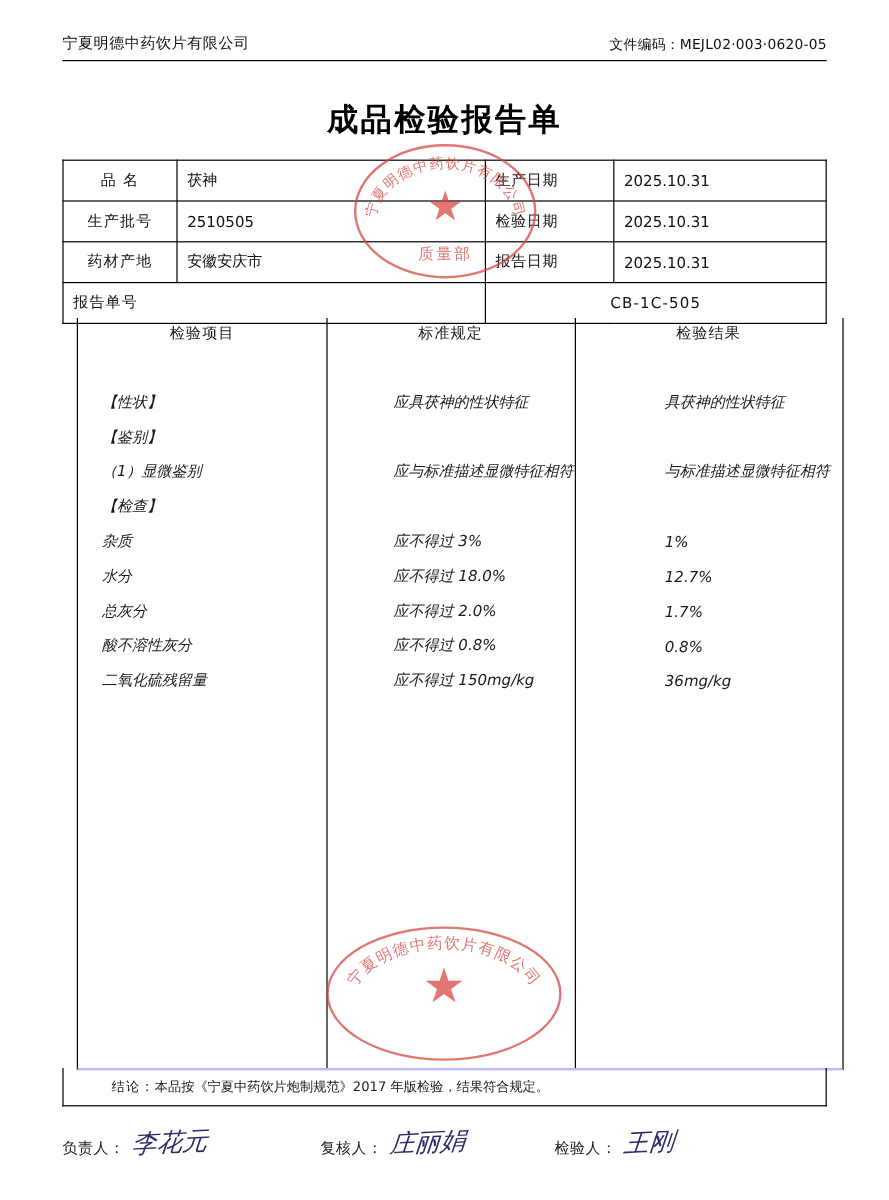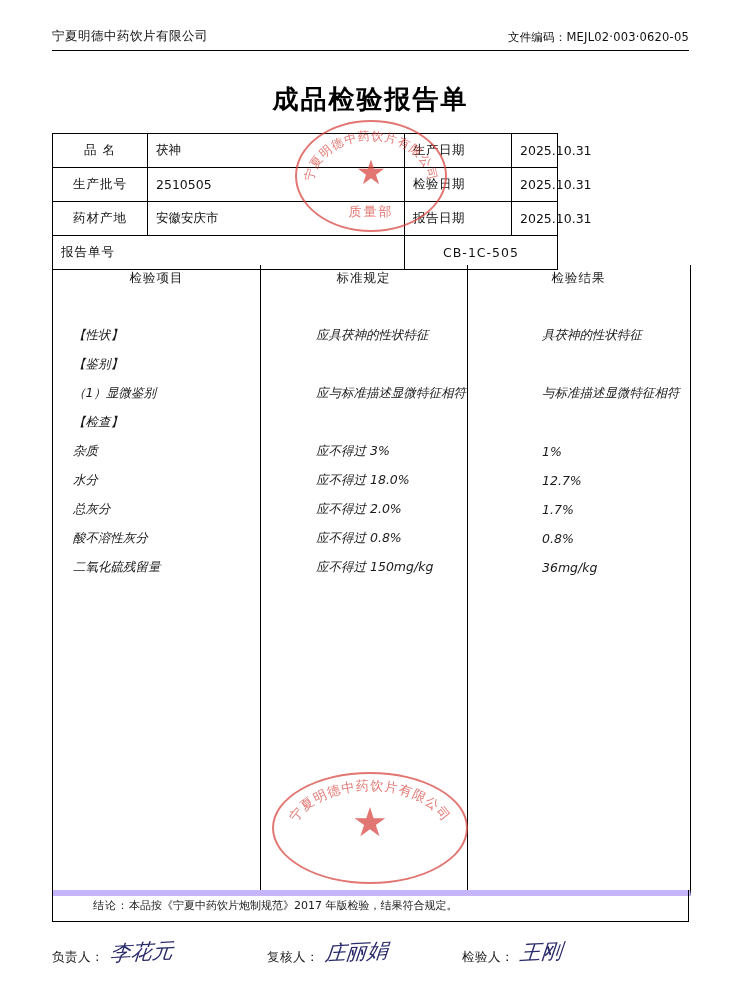--- a/index.html
+++ b/index.html
@@ -51,21 +51,21 @@
     font-size: 26px;
     letter-spacing: 2px;
     color: #000;
   }
 
   
   .tbl {
     position: absolute;
     left: 52px;
     top: 133px;
-    width: 506px;
+    width: 637px;
     border-collapse: collapse;
     table-layout: fixed;
     font-size: 12.5px;
   }
   .tbl td {
     border: 1px solid #000;
     padding: 0 8px;
     height: 33px;
     vertical-align: middle;
     color: #111;
@@ -77,27 +77,27 @@
   }
   .val { width: 240px; padding-left: 10px; }
   .lbl2 { width: 90px; text-align: left; letter-spacing: 0.5px; }
   .val2 { padding-left: 10px; }
   .rowno-label { text-align: left; padding-left: 10px; letter-spacing: 1px; }
   .rowno-val { text-align: center; letter-spacing: 1px; }
 
   
   .res {
     position: absolute;
-    left: 52px;
+    left: 64px;
     top: 265px;
     width: 637px;
     height: 625px;
     border-left: 1px solid #000;
     border-right: 1px solid #000;
-    border-bottom: 6px solid #c4b5fd;
+    border-bottom: 2px solid #c4b5fd;
   }
   .res .colrule {
     position: absolute;
     top: 0;
     bottom: 0;
     width: 0;
     border-left: 1px solid #000;
   }
   .c1 { left: 207px; }
   .c2 { left: 414px; }

